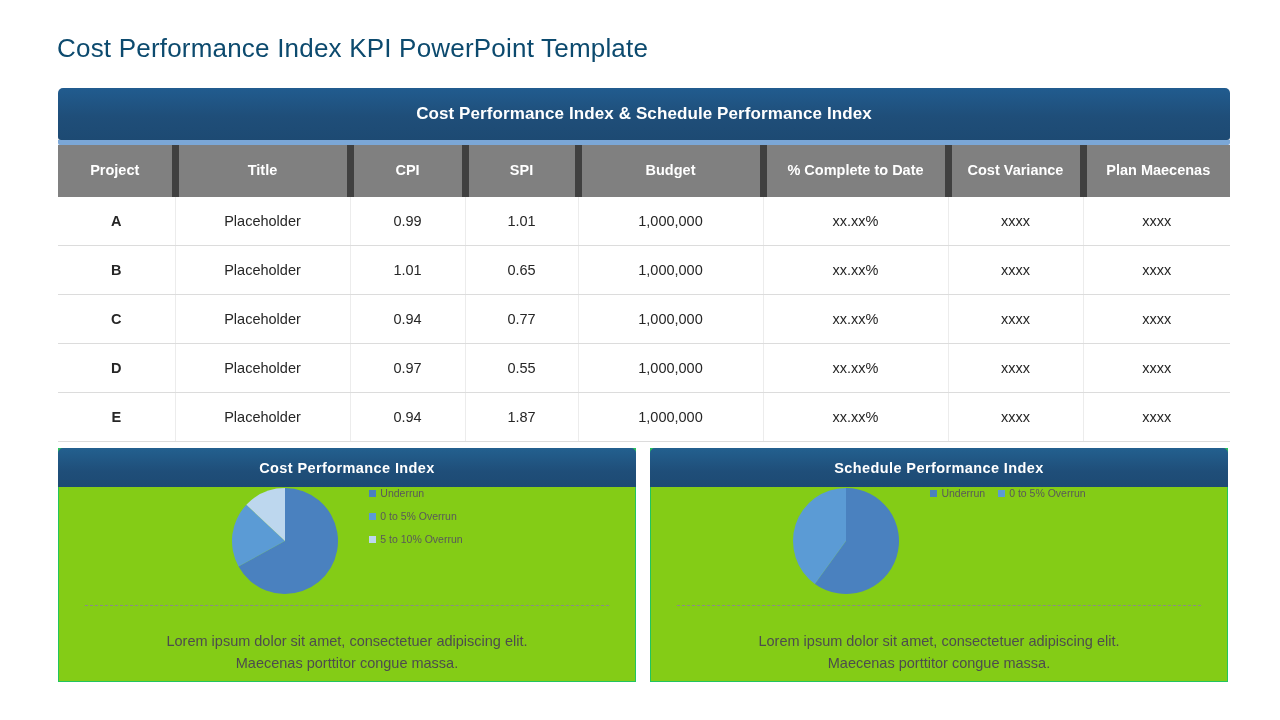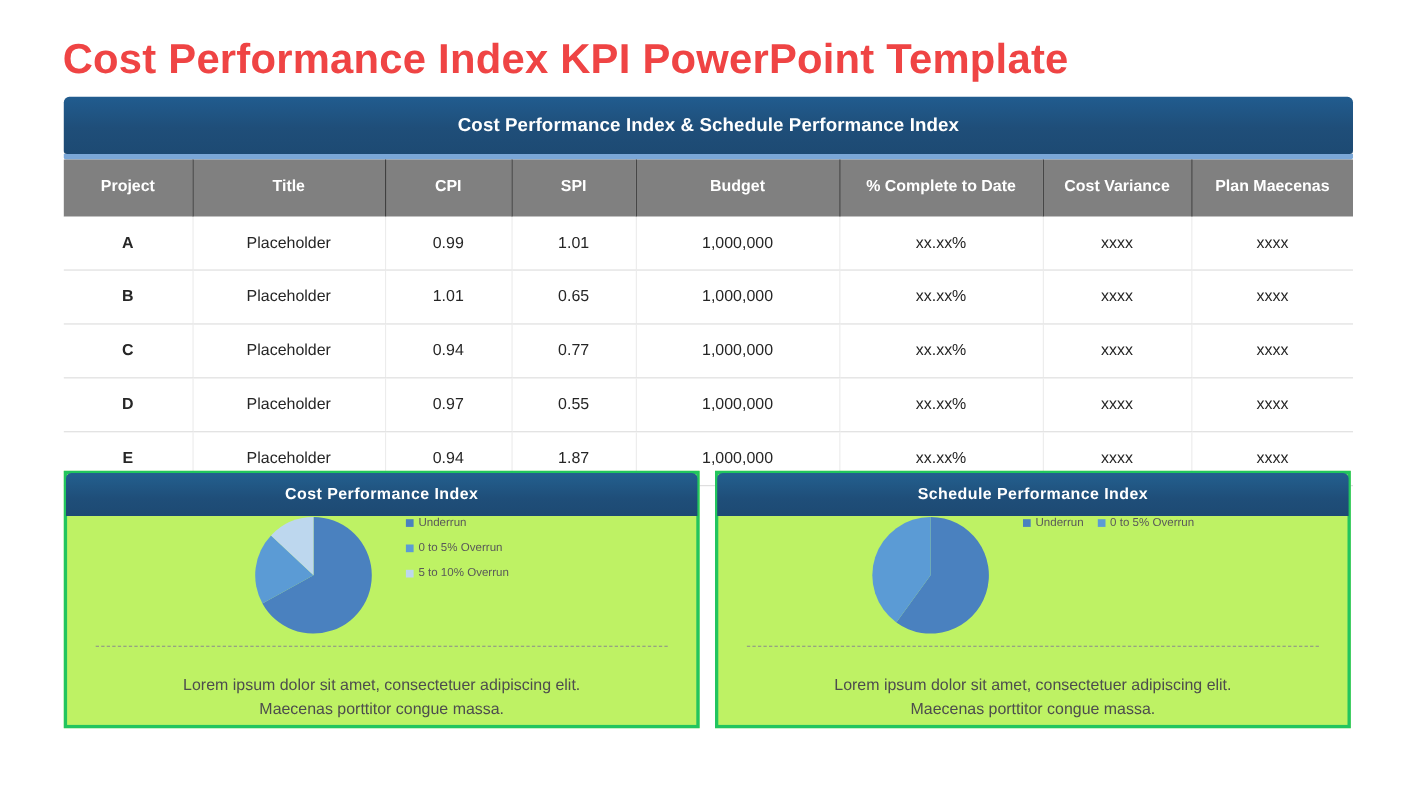--- a/index.html
+++ b/index.html
@@ -13,23 +13,23 @@
     font-family: "Liberation Sans", sans-serif;
     overflow: hidden;
     position: relative;
   }
 
   
   #slide-title {
     position: absolute;
     left: 57px;
     top: 33px;
-    font-size: 38px;
-    font-weight: bold;
-    color: #ef4444;
+    font-size: 26px;
+    font-weight: normal;
+    color: #0c4a6e;
     letter-spacing: 0.2px;
     white-space: nowrap;
   }
 
   
   #table-block {
     position: absolute;
     left: 58px;
     top: 88px;
     width: 1172px;
@@ -62,21 +62,21 @@
   }
 
   #kpi-table thead th {
     background: #808080;
     color: #ffffff;
     font-size: 14.5px;
     font-weight: bold;
     height: 52px;
     vertical-align: middle;
     text-align: center;
-    border-left: 1px solid #404040;
+    border-left: 7px solid #404040;
     line-height: 1.18;
     padding: 0 4px;
   }
   #kpi-table thead th:first-child { border-left: none; }
 
   #kpi-table tbody td {
     height: 48px;
     font-size: 14.5px;
     color: #262626;
     text-align: center;
@@ -86,25 +86,25 @@
     border-left: 1px solid #ececec;
     padding: 0 4px;
   }
   #kpi-table tbody td:first-child { border-left: none; }
   #kpi-table tbody tr:first-child td { border-top: none; }
   #kpi-table tbody td.project-cell { font-weight: bold; }
 
   
   .panel {
     position: absolute;
-    top: 428px;
+    top: 448px;
     width: 578px;
     height: 234px;
-    background: #bef264;
-    border: 3px solid #22c55e;
+    background: #84cc16;
+    border: 1px solid #22c55e;
     box-sizing: border-box;
   }
   #panel-cpi  { left: 58px; }
   #panel-spi  { left: 650px; }
 
   .panel-header {
     height: 39px;
     background: linear-gradient(180deg, #23608f 0%, #1f4e79 60%, #1d4a73 100%);
     border-radius: 5px 5px 0 0;
     color: #ffffff;

